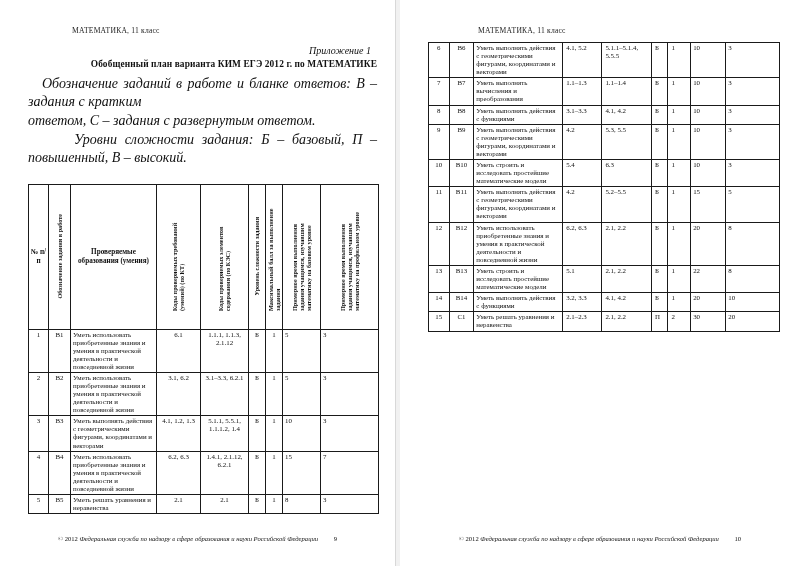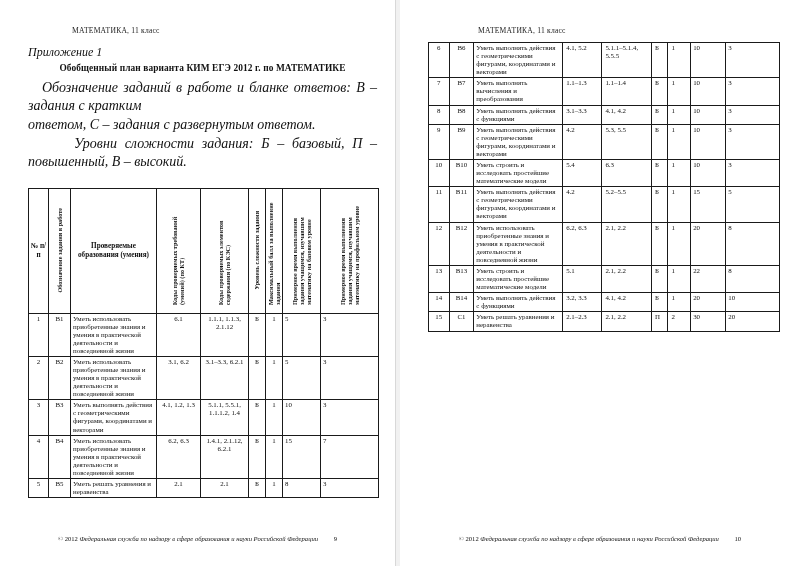--- a/index.html
+++ b/index.html
@@ -47,26 +47,27 @@
     margin: 0 0 10px 44px;
     color: #1b1b1b;
   }
   .running-head-right {
     font-size: 7.6px;
     letter-spacing: .2px;
     margin: 0 0 7px 50px;
     color: #1b1b1b;
   }
   .appendix {
+    text-align: right;
     font-style: italic;
-    font-size: 12px;
+    font-size: 10px;
     margin: 0 6px 3px 0;
   }
   .doc-title {
-    text-align: center;
+    text-align: right;
     font-weight: bold;
     font-size: 9.4px;
     margin: 0 0 6px 0;
     letter-spacing: .1px;
   }
   .legend {
     font-style: italic;
     font-size: 14px;
     line-height: 1.28;
     margin: 0 0 1px 0;
@@ -85,21 +86,21 @@
     border: 1px solid #1a1a1a;
     padding: 1px 2px;
     vertical-align: top;
     line-height: 1.17;
     font-weight: normal;
   }
   table.plan th {
     text-align: center;
     vertical-align: middle;
     height: 112px;
-    padding: 6px 1px;
+    padding: 16px 1px;
   }
   .vhead {
     writing-mode: vertical-rl;
     transform: rotate(180deg);
     white-space: normal;
     font-size: 6.2px;
     font-weight: bold;
     line-height: 1.16;
     margin: 0 auto;
     max-height: 108px;

